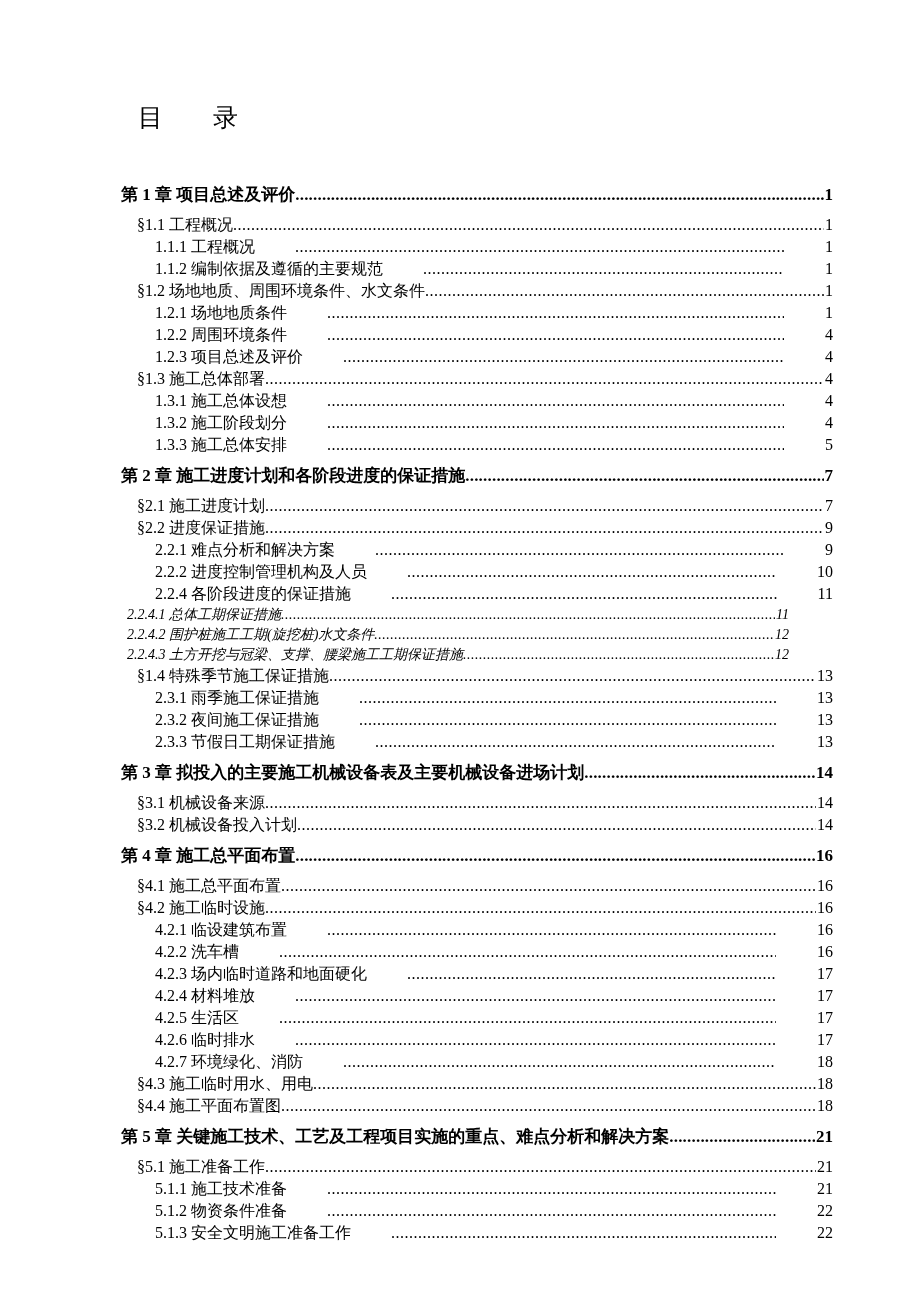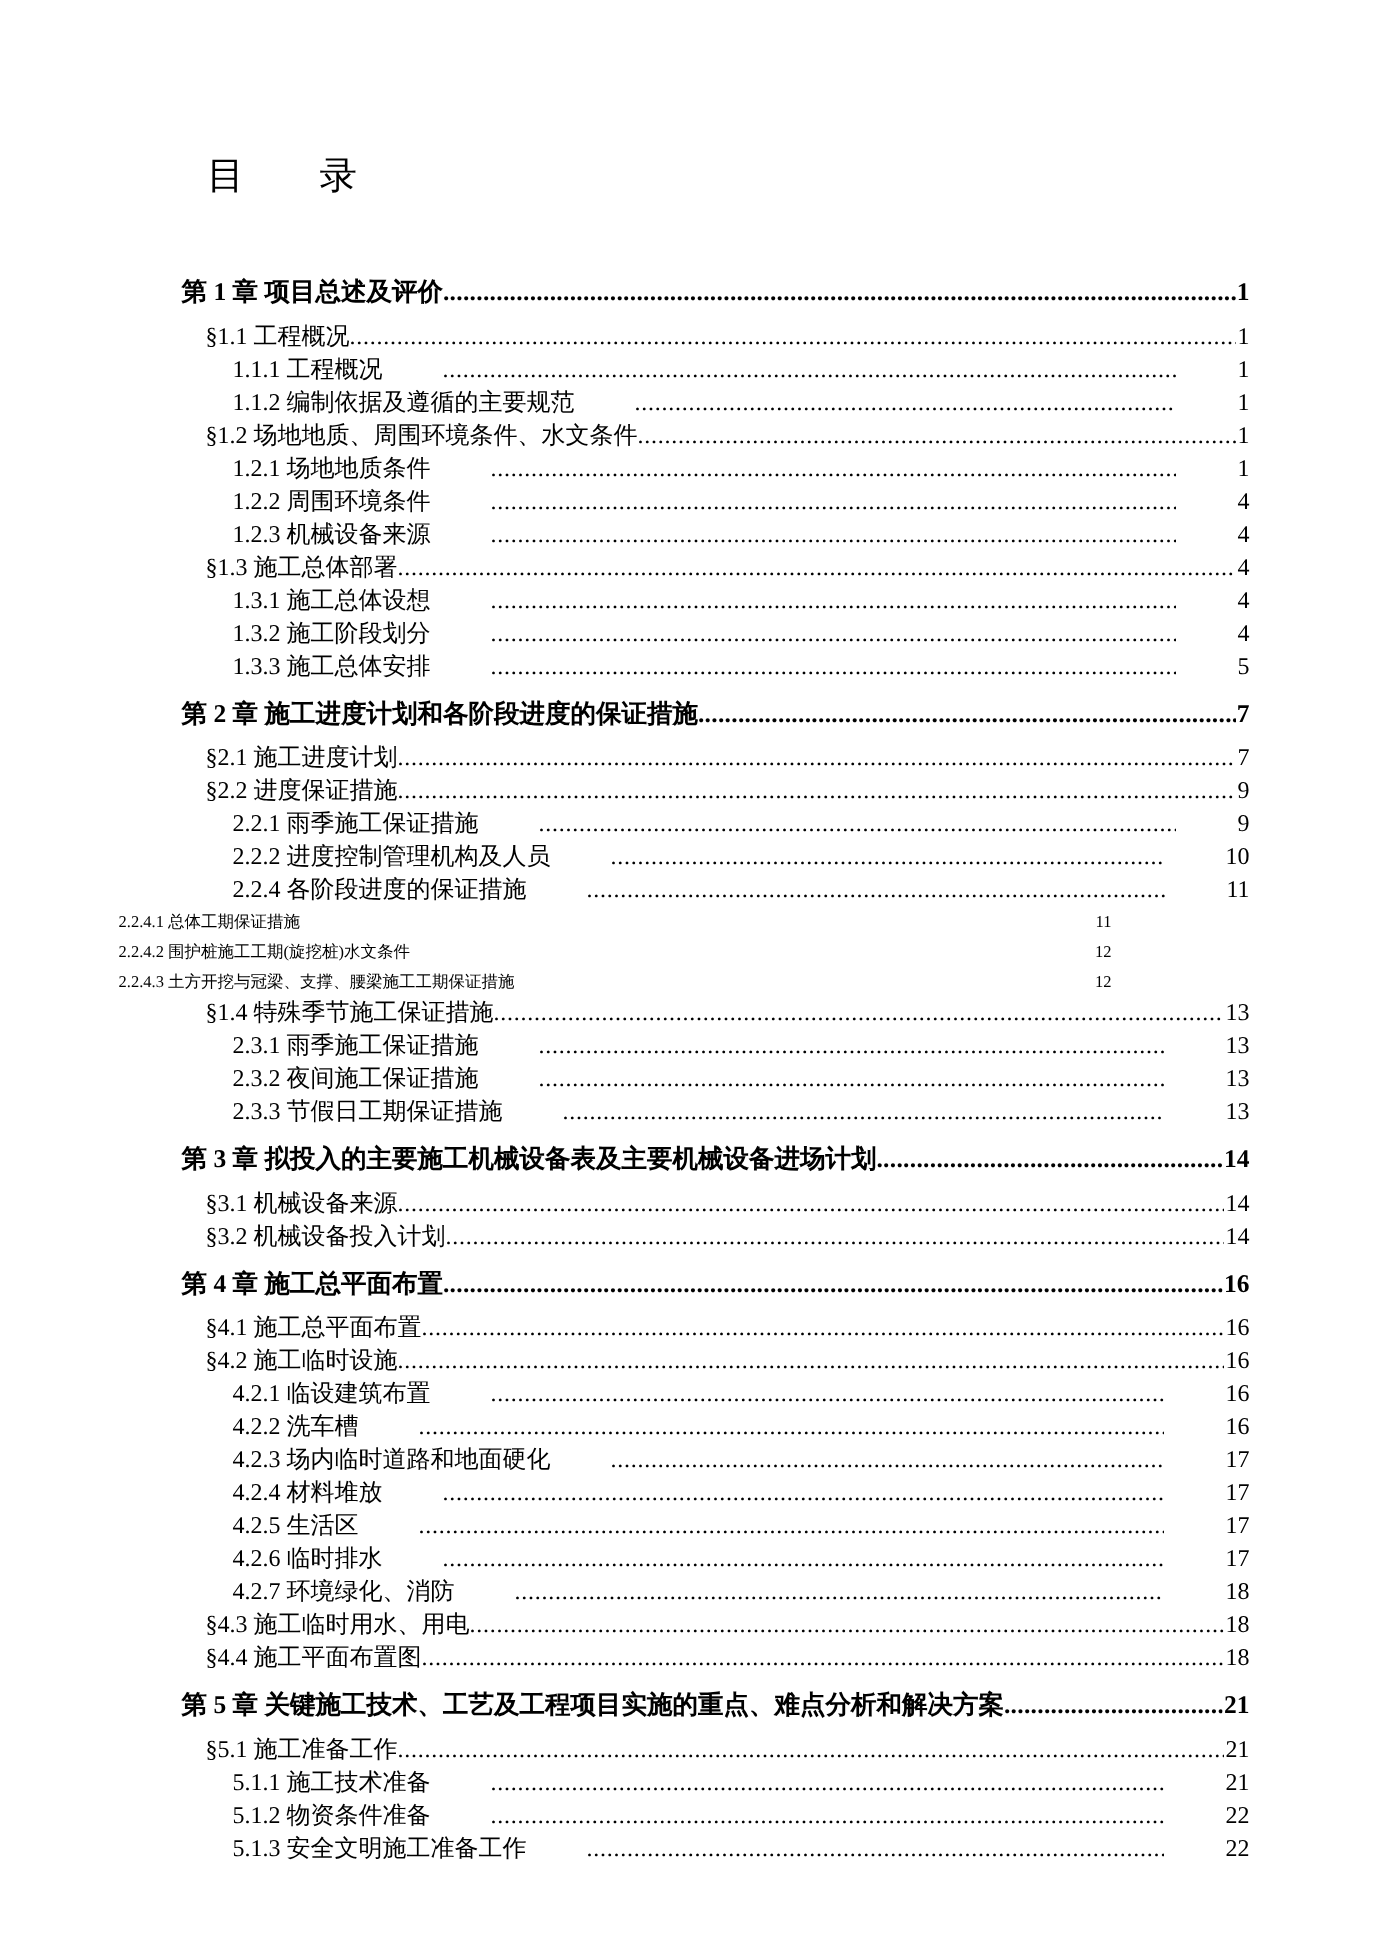--- a/index.html
+++ b/index.html
@@ -103,24 +103,25 @@
   .lvl3 {
     margin-left: 140px;
     width: 678px;
     font-size: 16px;
     line-height: 22px;
     gap: 40px;
   }
 
   
   .lvl4 {
-    margin-left: 64px;
+    margin-left: 112px;
     width: 662px;
-    font-size: 11px;
+    font-size: 14px;
     line-height: 20px;
+    font-style: italic;
   }
 </style>
 </head>
 <body>
 
 <div id="page">
 
   <div id="toc-title">目        录</div>
 
   <div id="toc-list">
@@ -153,21 +154,21 @@
         <span class="toc-label">1.2.1 场地地质条件</span>
         <span class="toc-leader"></span>
         <span class="toc-page">1</span>
       </div>
       <div class="toc-row lvl3">
         <span class="toc-label">1.2.2 周围环境条件</span>
         <span class="toc-leader"></span>
         <span class="toc-page">4</span>
       </div>
       <div class="toc-row lvl3">
-        <span class="toc-label">1.2.3 机械设备来源</span>
+        <span class="toc-label">1.2.3 项目总述及评价</span>
         <span class="toc-leader"></span>
         <span class="toc-page">4</span>
       </div>
       <div class="toc-row lvl2">
         <span class="toc-label">§1.3 施工总体部署</span>
         <span class="toc-leader"></span>
         <span class="toc-page">4</span>
       </div>
       <div class="toc-row lvl3">
         <span class="toc-label">1.3.1 施工总体设想</span>
@@ -193,21 +194,21 @@
         <span class="toc-label">§2.1 施工进度计划</span>
         <span class="toc-leader"></span>
         <span class="toc-page">7</span>
       </div>
       <div class="toc-row lvl2">
         <span class="toc-label">§2.2 进度保证措施</span>
         <span class="toc-leader"></span>
         <span class="toc-page">9</span>
       </div>
       <div class="toc-row lvl3">
-        <span class="toc-label">2.2.1 雨季施工保证措施</span>
+        <span class="toc-label">2.2.1 难点分析和解决方案</span>
         <span class="toc-leader"></span>
         <span class="toc-page">9</span>
       </div>
       <div class="toc-row lvl3">
         <span class="toc-label">2.2.2 进度控制管理机构及人员</span>
         <span class="toc-leader"></span>
         <span class="toc-page">10</span>
       </div>
       <div class="toc-row lvl3">
         <span class="toc-label">2.2.4 各阶段进度的保证措施</span>

